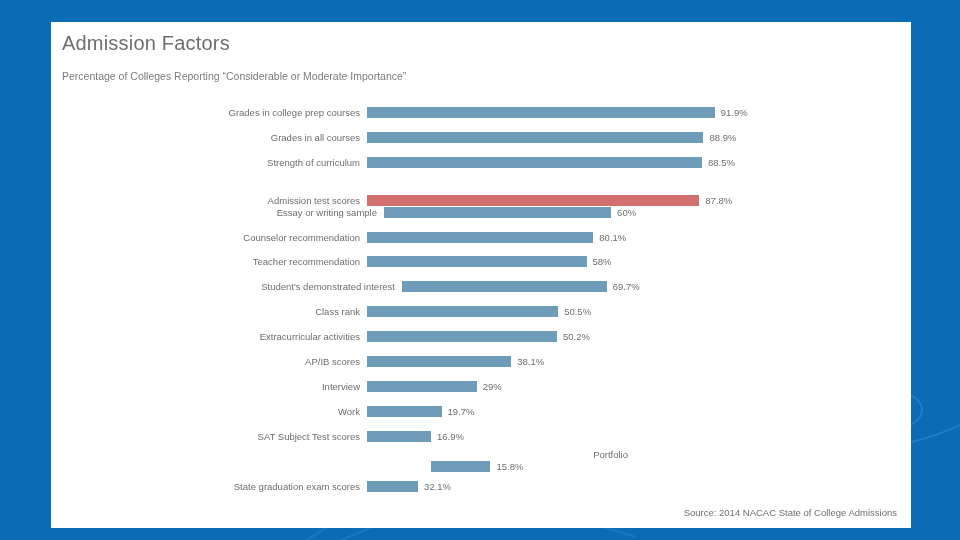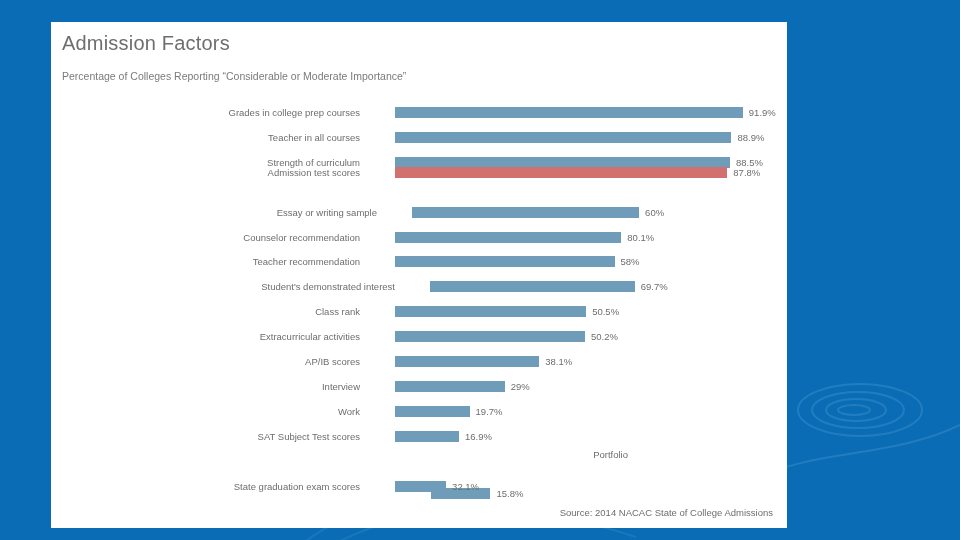--- a/index.html
+++ b/index.html
@@ -32,21 +32,21 @@
     width: 340px;
     height: 110px;
     opacity: 0.30;
     pointer-events: none;
   }
 
   .slide-card {
     position: absolute;
     left: 51px;
     top: 22px;
-    width: 736px;
+    width: 860px;
     height: 506px;
     background: #ffffff;
     box-sizing: border-box;
   }
 
   .chart-title {
     position: absolute;
     left: 11px;
     top: 10px;
     font-size: 20px;
@@ -73,21 +73,20 @@
     height: 400px;
   }
 
   .bar-row {
     position: absolute;
     left: 0;
     width: 852px;
     height: 25px;
     display: flex;
     align-items: center;
-    gap: 28px;
   }
 
   .row-label {
     width: 316px;
     text-align: right;
     padding-right: 7px;
     box-sizing: border-box;
     font-size: 9.5px;
     color: #6d6d6d;
     white-space: nowrap;
@@ -150,34 +149,34 @@
 
   <div class="plot-area">
       <div class="bar-row" style="top: 0px;">
         <div class="row-label">Grades in college prep courses</div>
         <div class="bar-track">
           <div class="bar-fill" style="width: 347.841px;"></div>
           <div class="bar-value">91.9%</div>
         </div>
       </div>
       <div class="bar-row" style="top: 24.9px;">
-        <div class="row-label">Teacher in all courses</div>
+        <div class="row-label">Grades in all courses</div>
         <div class="bar-track">
           <div class="bar-fill" style="width: 336.486px;"></div>
           <div class="bar-value">88.9%</div>
         </div>
       </div>
       <div class="bar-row" style="top: 49.8px;">
         <div class="row-label">Strength of curriculum</div>
         <div class="bar-track">
           <div class="bar-fill" style="width: 334.973px;"></div>
           <div class="bar-value">88.5%</div>
         </div>
       </div>
-      <div class="bar-row" style="top: 60px;">
+      <div class="bar-row" style="top: 88px;">
         <div class="row-label">Admission test scores</div>
         <div class="bar-track">
           <div class="bar-fill highlight" style="width: 332.323px;"></div>
           <div class="bar-value">87.8%</div>
         </div>
       </div>
       <div class="bar-row" style="top: 99.6px; padding-left: 17px;">
         <div class="row-label">Essay or writing sample</div>
         <div class="bar-track">
           <div class="bar-fill" style="width: 227.1px;"></div>

